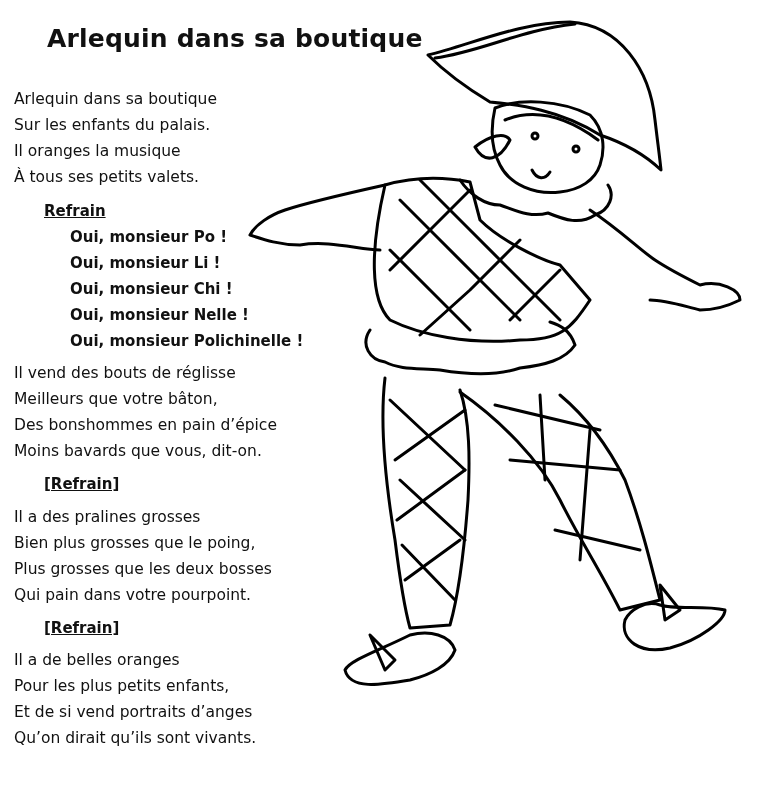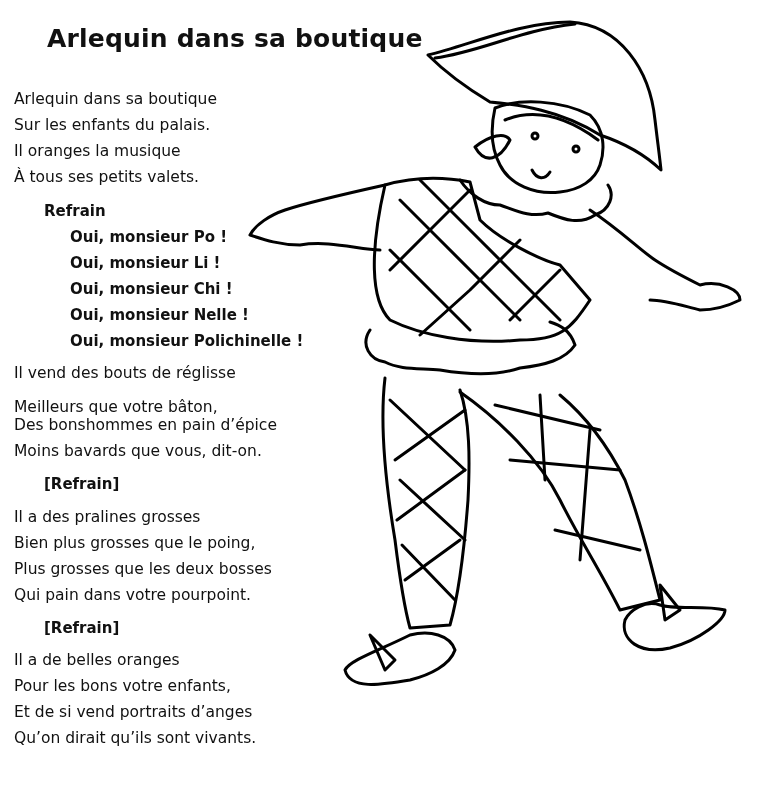--- a/index.html
+++ b/index.html
@@ -1,20 +1,20 @@
 <!DOCTYPE html>
 <html><head>
 <meta charset="utf-8">
 <style>
   html, body { margin:0; padding:0; background:#ffffff; }
   body { width:760px; height:797px; position:relative; overflow:hidden; font-family:"DejaVu Sans", sans-serif; color:#111; }
   .title { position:absolute; left:47px; top:24px; font-size:25px; font-weight:bold; letter-spacing:0.2px; }
   .lyrics { position:absolute; left:14px; top:86px; }
   .line { position:absolute; left:0; font-size:15.5px; white-space:nowrap; }
-  .refrain-label { font-weight:bold; font-size:15px; }
+  .refrain-label { font-weight:bold; font-size:15px;text-decoration:underline; }
   .refrain-line { font-weight:bold; font-size:15px; }
   .illus { position:absolute; left:0; top:0; width:760px; height:797px; pointer-events:none; }
 </style>
 </head>
 <body>
 
 <div class="title">Arlequin dans sa boutique</div>
 
 <div class="lyrics">
 
@@ -24,33 +24,33 @@
   <div class="line" style="top:82px">À tous ses petits valets.</div>
 
   <div class="line refrain-label" style="top:116px;left:30px">Refrain</div>
   <div class="line refrain-line" style="top:142px;left:56px">Oui, monsieur Po !</div>
   <div class="line refrain-line" style="top:168px;left:56px">Oui, monsieur Li !</div>
   <div class="line refrain-line" style="top:194px;left:56px">Oui, monsieur Chi !</div>
   <div class="line refrain-line" style="top:220px;left:56px">Oui, monsieur Nelle !</div>
   <div class="line refrain-line" style="top:246px;left:56px">Oui, monsieur Polichinelle !</div>
 
   <div class="line" style="top:278px">Il vend des bouts de réglisse</div>
-  <div class="line" style="top:312px">Meilleurs que votre bâton,</div>
+  <div class="line" style="top:304px">Meilleurs que votre bâton,</div>
   <div class="line" style="top:330px">Des bonshommes en pain d’épice</div>
   <div class="line" style="top:356px">Moins bavards que vous, dit-on.</div>
   <div class="line refrain-label" style="top:389px;left:30px">[Refrain]</div>
 
   <div class="line" style="top:422px">Il a des pralines grosses</div>
   <div class="line" style="top:448px">Bien plus grosses que le poing,</div>
   <div class="line" style="top:474px">Plus grosses que les deux bosses</div>
   <div class="line" style="top:500px">Qui pain dans votre pourpoint.</div>
   <div class="line refrain-label" style="top:533px;left:30px">[Refrain]</div>
 
   <div class="line" style="top:565px">Il a de belles oranges</div>
-  <div class="line" style="top:591px">Pour les bons votre enfants,</div>
+  <div class="line" style="top:591px">Pour les plus petits enfants,</div>
   <div class="line" style="top:617px">Et de si vend portraits d’anges</div>
   <div class="line" style="top:643px">Qu’on dirait qu’ils sont vivants.</div>
   <div class="line refrain-label" style="top:709px;left:30px">[Refrain] (bis)</div>
 </div>
 
 <svg class="illus" viewBox="0 0 760 797" fill="none" stroke="#000" stroke-width="3" stroke-linecap="round" stroke-linejoin="round">
 
   <path d="M428,55 C470,45 520,22 570,22 C620,25 650,70 655,120 C658,145 660,160 661,170 C640,150 615,140 600,135 C560,110 520,105 490,102 C470,90 445,72 428,55 Z"></path>
   <path d="M435,58 C480,52 520,30 575,24"></path>
 

